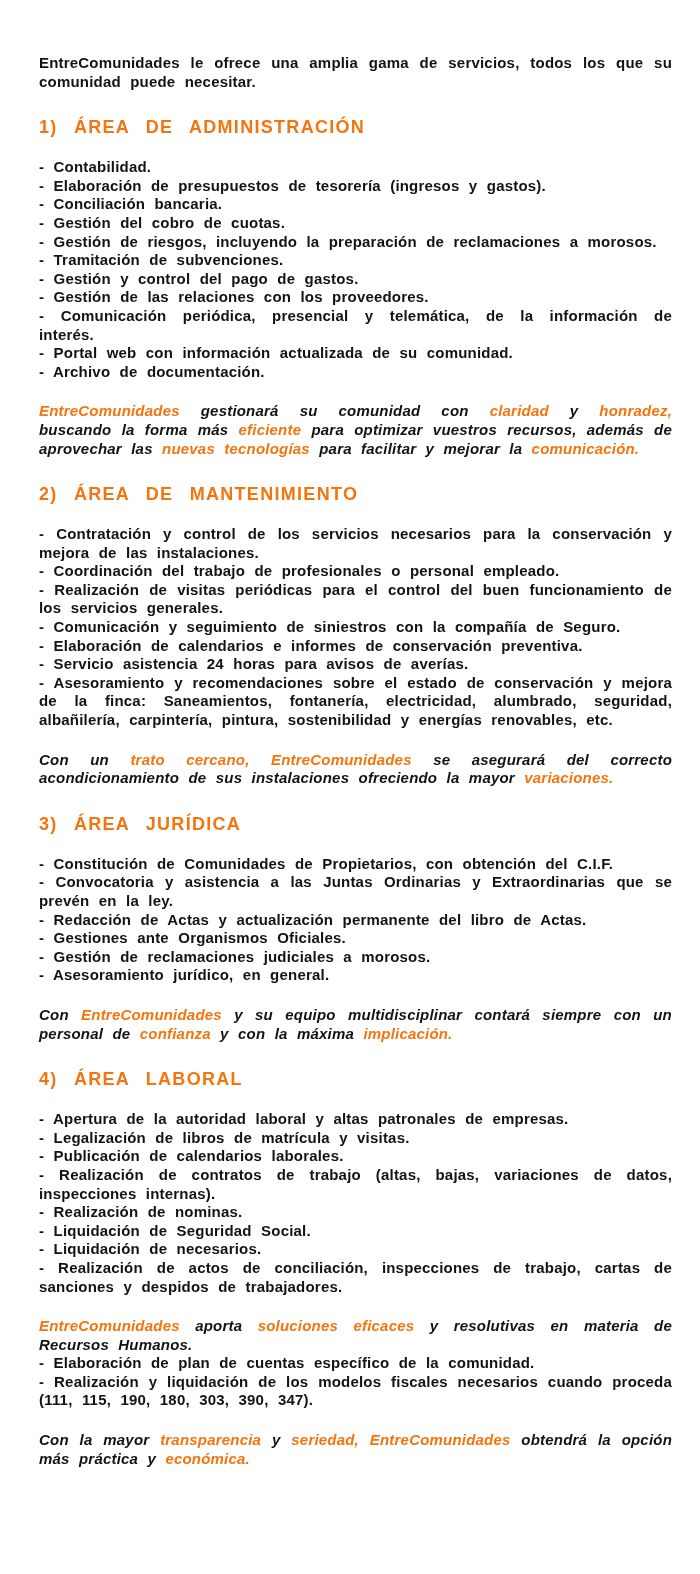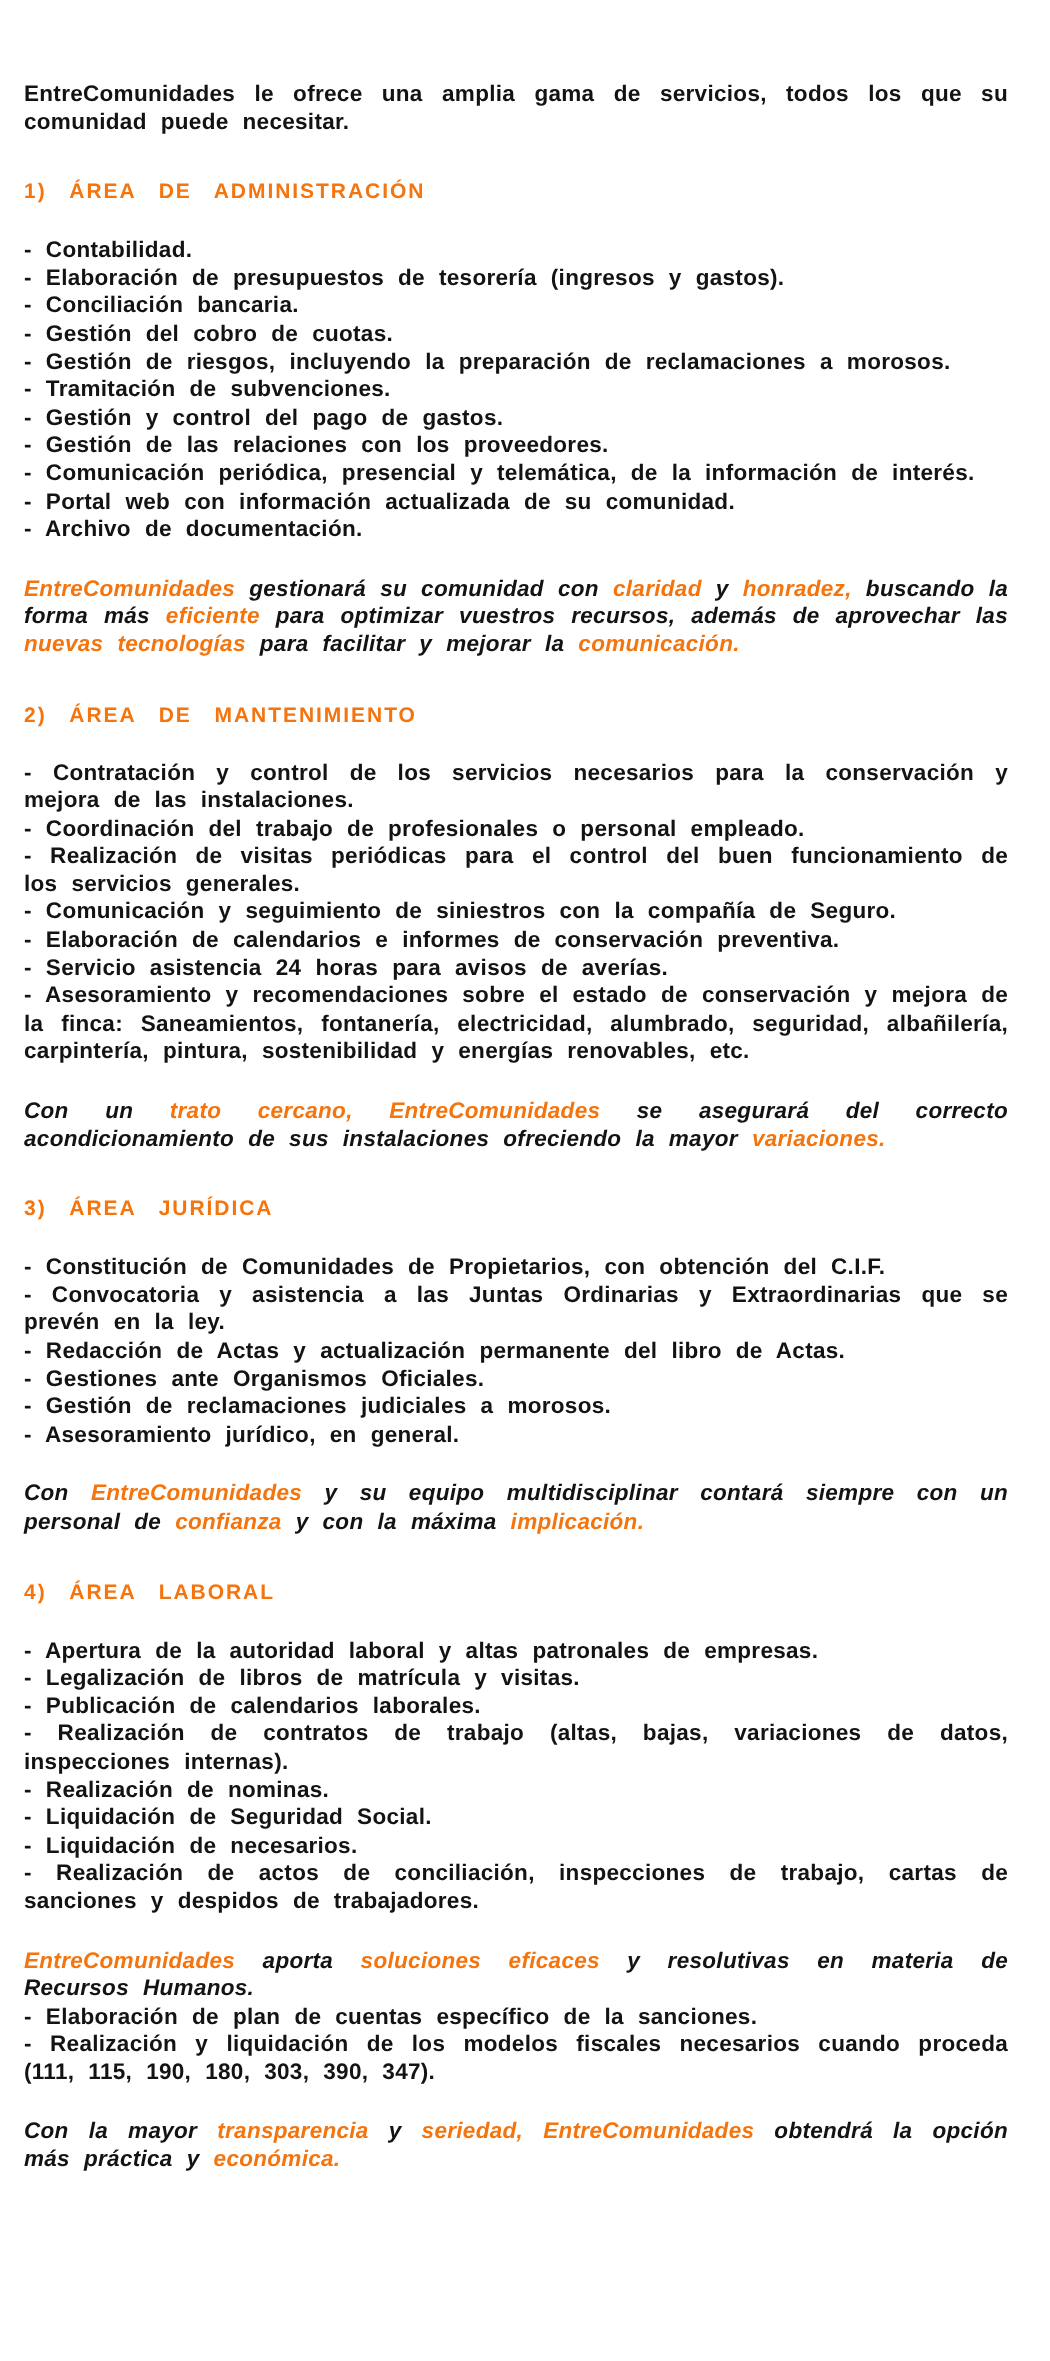--- a/index.html
+++ b/index.html
@@ -5,27 +5,27 @@
   :root { --accent: #f4740e; --text: #131313; --bg: #ffffff; }
   * { box-sizing: border-box; }
   html, body { margin: 0; padding: 0; }
   body {
     width: 700px; height: 1574px; overflow: hidden;
     background: var(--bg);
     font-family: "Liberation Sans", sans-serif;
     font-weight: 700;
     color: var(--text);
   }
-  .page { padding: 54px 28px 10px 16px; }
+  .page { padding: 54px 28px 10px 16px; margin-left: 23px; }
   p { margin: 0; text-align: justify; font-size: 15px; line-height: 18.6px;
       letter-spacing: 0.2px; word-spacing: 5px; }
   .intro { margin-bottom: 0; }
   .section-heading {
     margin: 27px 0 22px 0;
-    font-size: 14px; line-height: 18px;
+    font-size: 18px; line-height: 18px;
     color: var(--accent);
     letter-spacing: 1.3px; word-spacing: 10px;
     font-weight: 700;
   }
   .items p { margin: 0; }
   .closing { margin-top: 21px; font-style: italic; }
   .hl { color: var(--accent); }
 </style>
 </head>
 <body>
@@ -88,19 +88,19 @@
           <p class="item">- Realización de nominas.</p>
           <p class="item">- Liquidación de Seguridad Social.</p>
           <p class="item">- Liquidación de necesarios.</p>
           <p class="item">- Realización de actos de conciliación, inspecciones de trabajo, cartas de sanciones y despidos de trabajadores.</p>
         </div>
     <p class="closing"><span class="hl">EntreComunidades</span><span> aporta </span><span class="hl">soluciones eficaces</span><span> y resolutivas en materia de Recursos Humanos.</span></p>
   </section>
 
   <section class="service-section">
     <div class="items">
-          <p class="item">- Elaboración de plan de cuentas específico de la sanciones.</p>
+          <p class="item">- Elaboración de plan de cuentas específico de la comunidad.</p>
           <p class="item">- Realización y liquidación de los modelos fiscales necesarios cuando proceda (111, 115, 190, 180, 303, 390, 347).</p>
         </div>
     <p class="closing"><span>Con la mayor </span><span class="hl">transparencia</span><span> y </span><span class="hl">seriedad,</span><span> </span><span class="hl">EntreComunidades</span><span> obtendrá la opción más práctica y </span><span class="hl">económica.</span></p>
   </section>
 </div>
 </div>
 
 </body></html>

